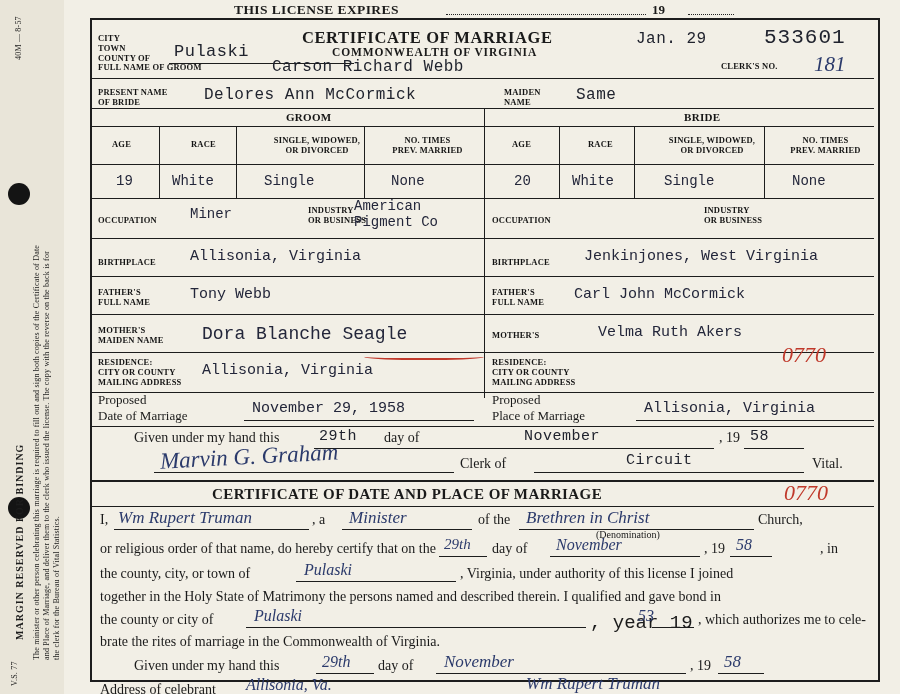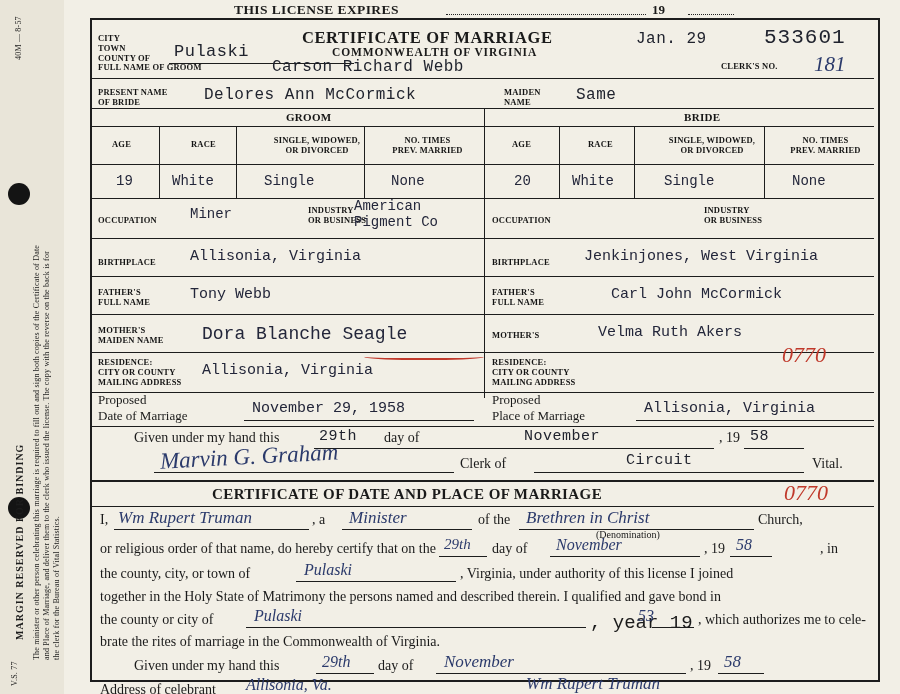--- a/index.html
+++ b/index.html
@@ -180,21 +180,21 @@
     <div class="abs lbl2" style="left:428px;top:258px;">BIRTHPLACE</div>
     <div class="abs cell-hw" style="left:520px;top:248px;font-size:15px;">Jenkinjones, West Virginia</div>
 
     <div class="hline" style="left:28px;top:276px;width:782px;"></div>
 
     <div class="abs lbl2" style="left:34px;top:288px;">FATHER'S</div>
     <div class="abs lbl2" style="left:34px;top:298px;">FULL NAME</div>
     <div class="abs cell-hw" style="left:126px;top:286px;font-size:15px;">Tony Webb</div>
     <div class="abs lbl2" style="left:428px;top:288px;">FATHER'S</div>
     <div class="abs lbl2" style="left:428px;top:298px;">FULL NAME</div>
-    <div class="abs cell-hw" style="left:510px;top:286px;font-size:15px;margin-left:37px;">Carl John McCormick</div>
+    <div class="abs cell-hw" style="left:510px;top:286px;font-size:15px;">Carl John McCormick</div>
 
     <div class="hline" style="left:28px;top:314px;width:782px;"></div>
 
     <div class="abs lbl2" style="left:34px;top:326px;">MOTHER'S</div>
     <div class="abs lbl2" style="left:34px;top:336px;">MAIDEN NAME</div>
     <div class="abs cell-hw" style="left:138px;top:324px;font-size:18px;">Dora Blanche Seagle</div>
     <div class="abs lbl2" style="left:428px;top:331px;">MOTHER'S</div>
 
     <div class="abs cell-hw" style="left:534px;top:324px;font-size:15px;">Velma Ruth Akers</div>
 

